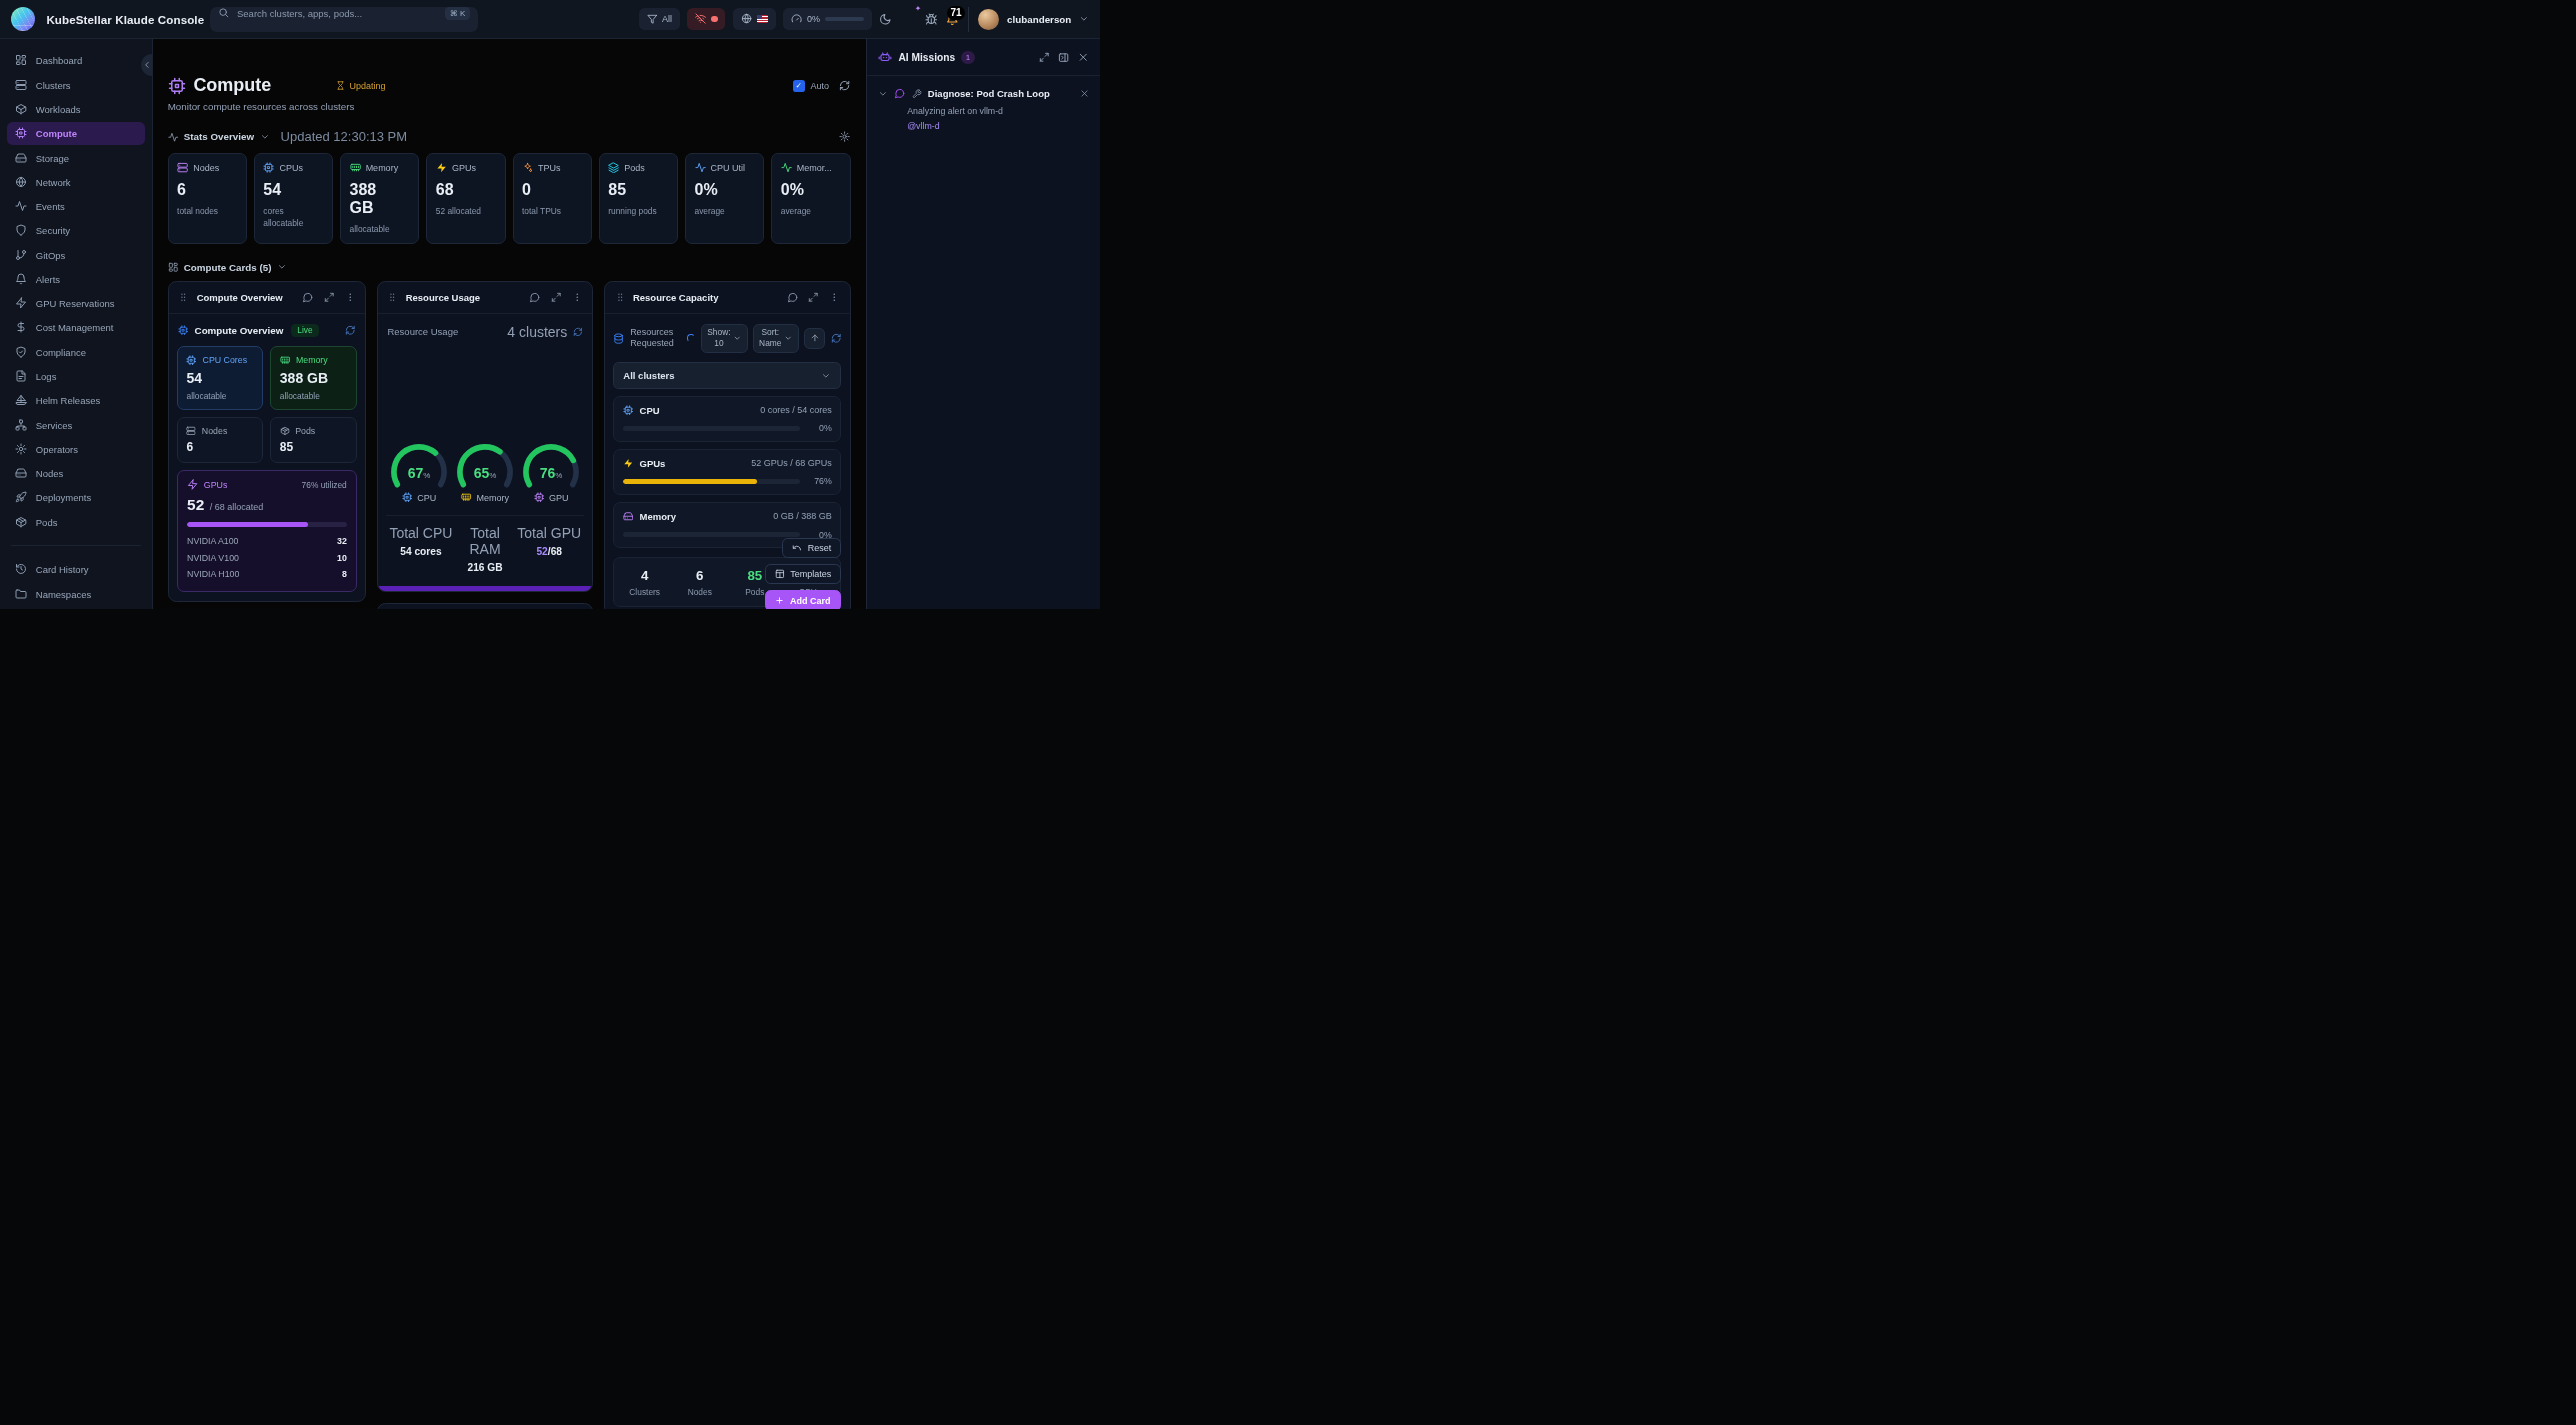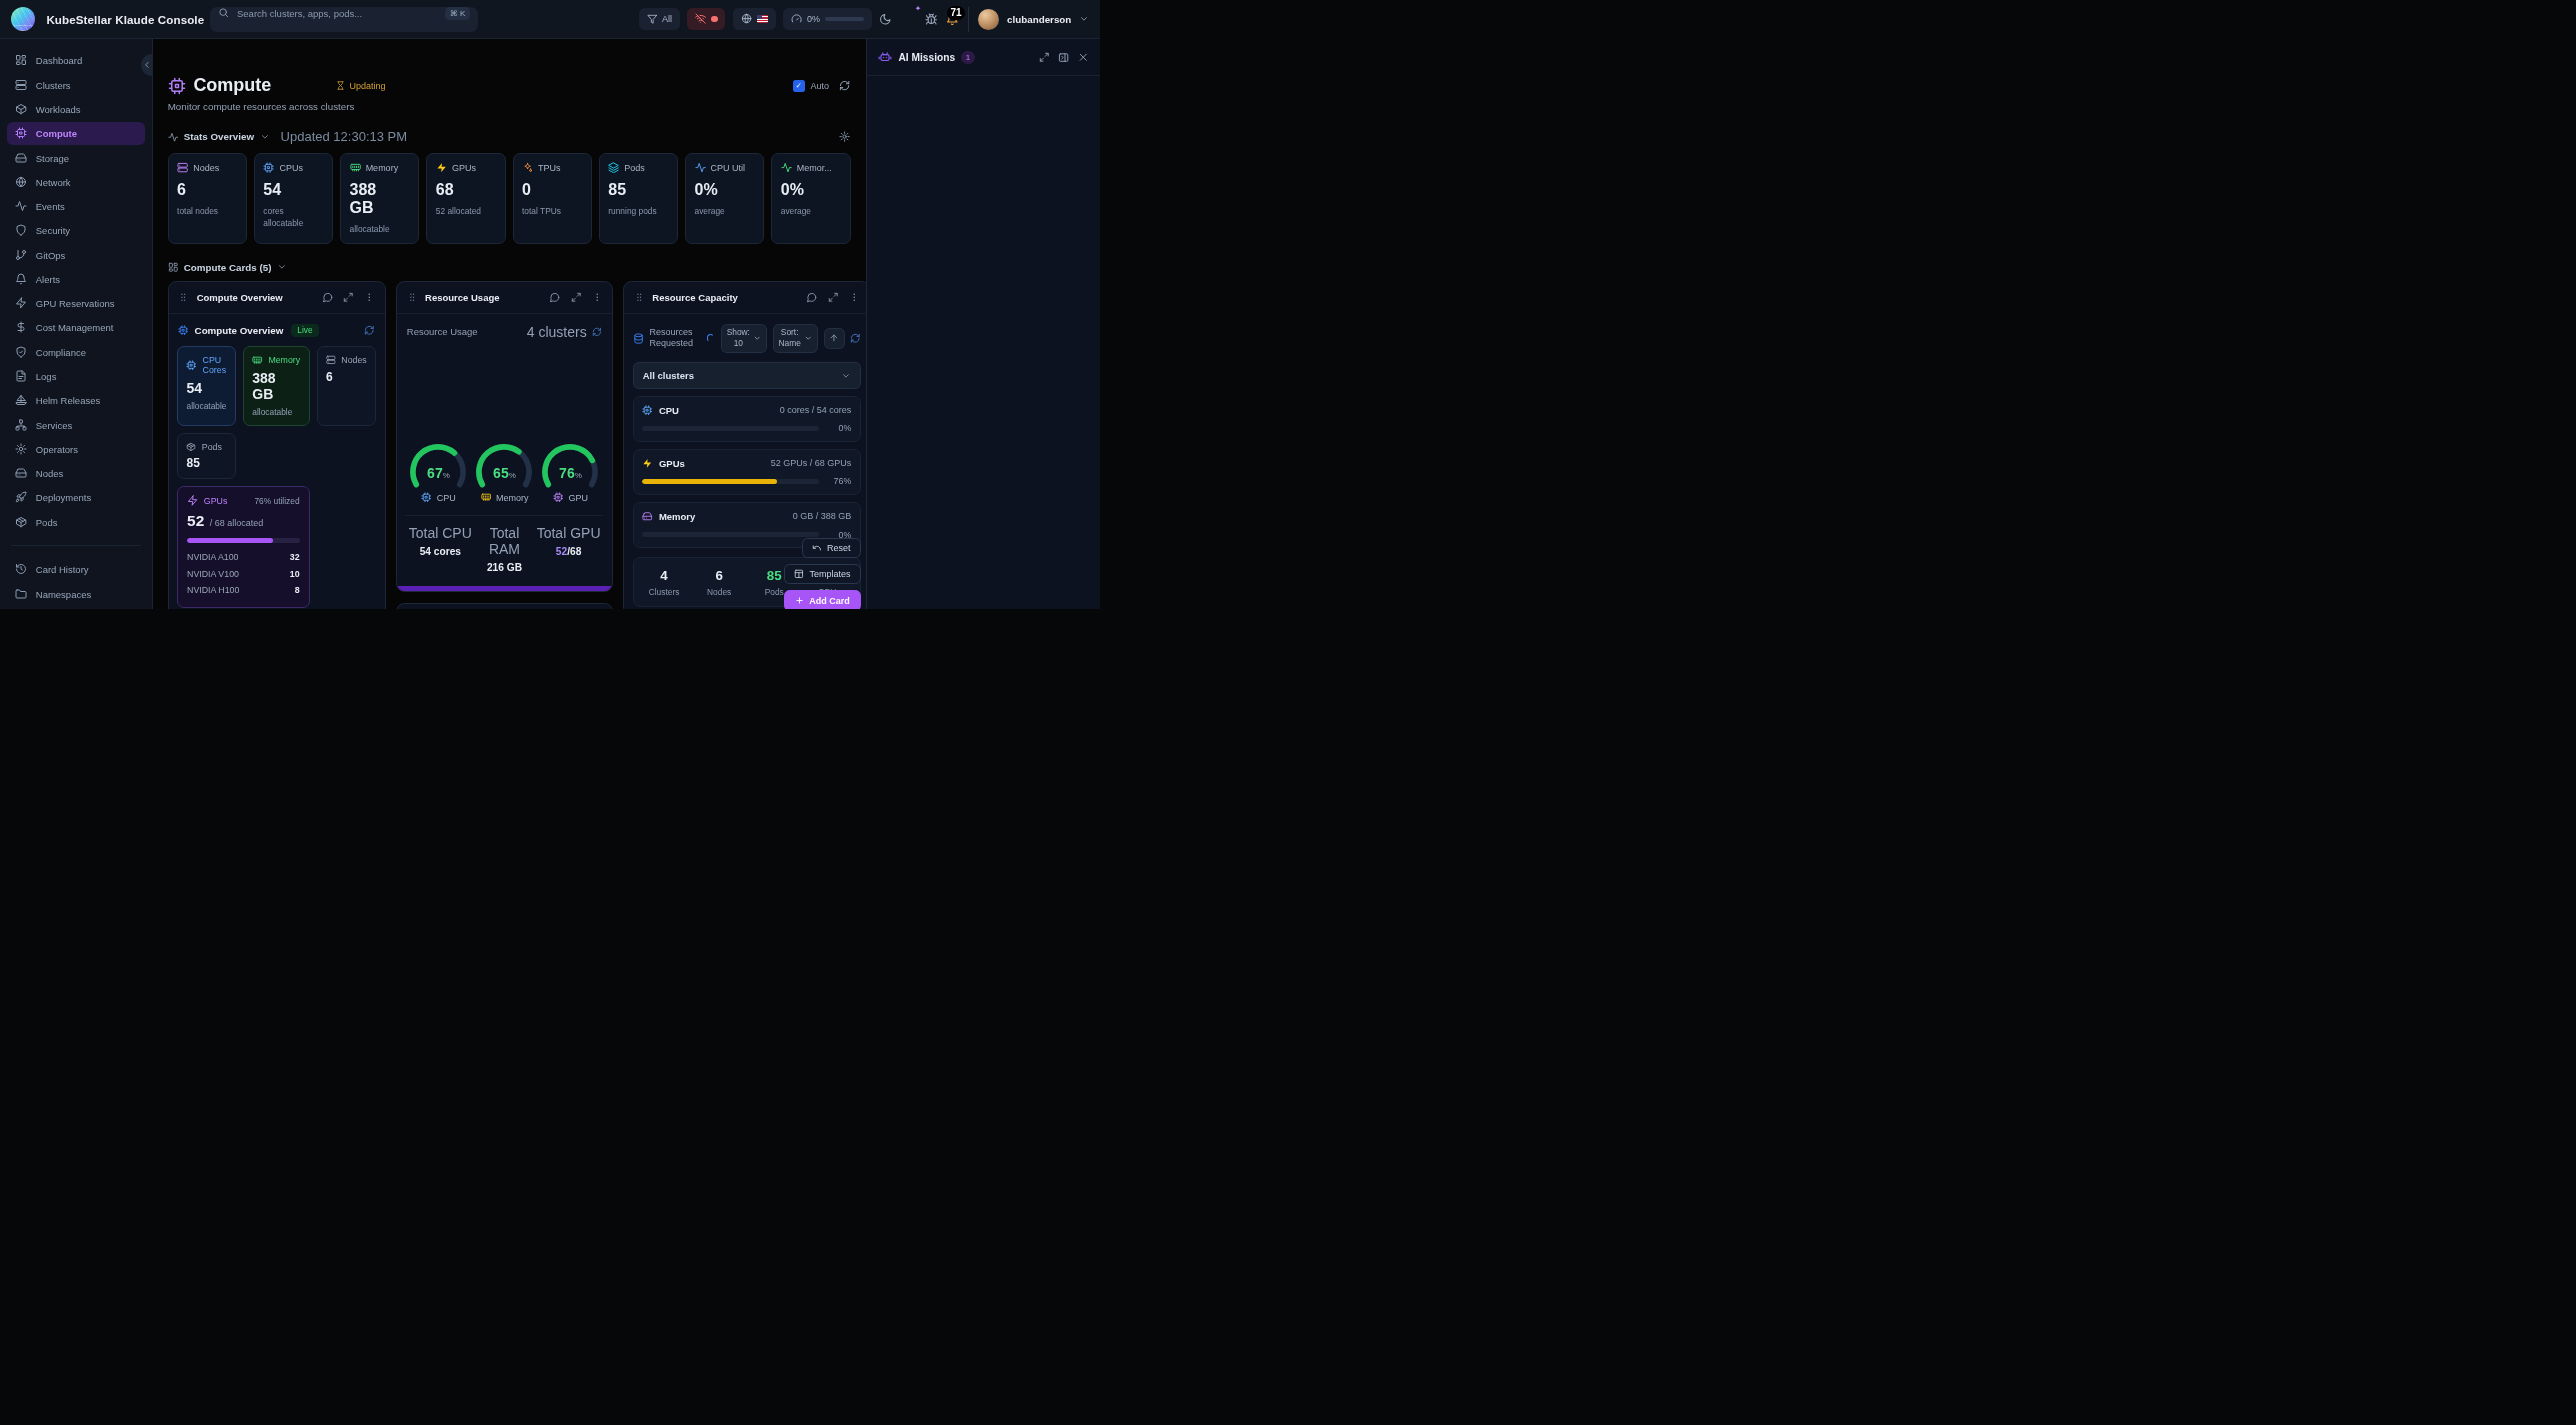--- a/index.html
+++ b/index.html
@@ -83,21 +83,21 @@
 .chead{display:flex;align-items:center;gap:7.7px;padding:9.8px 9.8px;border-bottom:0.7px solid var(--line)}
 .chead .title{font-weight:bold;font-size:9.5px}
 .chead .hicons{margin-left:auto;display:flex;gap:10.5px;color:#8b99ad;align-items:center}
 .grip{color:#6b7990}
 .cbody{padding:8.4px 8.4px 9.8px}
 
 .ov-head{display:flex;align-items:center;gap:5.6px;padding:1.4px 1.4px 0}
 .ov-head .t{font-weight:bold;font-size:9.8px}
 .live{background:#0c2a1c;color:var(--green);font-size:8.4px;padding:1.8px 6.3px;border-radius:4.2px;margin-left:2.1px}
 .ov-head .rf{margin-left:auto;color:#4779c4}
-.tgrid{display:grid;grid-template-columns:1fr 1fr 1fr;gap:7px;margin-top:9px}
+.tgrid{display:grid;grid-template-columns:1fr 1fr;gap:7px;margin-top:9px}
 .tile{border-radius:7px;padding:7.7px 8.4px;border:0.7px solid var(--border);background:#0e1524}
 .tile .tl{display:flex;gap:5.6px;align-items:center;font-size:8.8px;color:#9aa7b8}
 .tile .tv{font-size:14px;font-weight:800;margin-top:4.9px}
 .tile .ts{font-size:8.4px;color:var(--mut);margin-top:4.9px}
 .t-blue{background:#0d1b33;border-color:#223c66}.t-blue .tl{color:var(--blue)}
 .t-green{background:#0c2016;border-color:#1d4631}.t-green .tl{color:var(--green)}
 .t-dim .tv{font-size:12px}
 .t-purple{grid-column:1/3;background:#150f2b;border-color:#3c2a66;padding:8.4px 9px}
 .t-purple .tl{color:var(--purple2)}
 .gpu-top{display:flex;align-items:center}
@@ -1220,15 +1220,36 @@
             <use href="#i-expand"></use>
           </svg>
         <svg class="ic s16" viewBox="0 0 16 16" width="11.2" height="11.2">
             <use href="#i-panelr"></use>
           </svg>
         <svg class="ic s15" viewBox="0 0 15 15" width="10.5" height="10.5">
             <use href="#i-x"></use>
           </svg>
       </span>
     </div>
+    <div class="mission">
+      <div class="m-row">
+        <svg class="ic s14" style="color:#8b99ad" viewBox="0 0 14 14" width="9.8" height="9.8">
+            <use href="#i-chevdown"></use>
+          </svg>
+        <svg class="ic s16" style="color:#a855f7" viewBox="0 0 16 16" width="11.2" height="11.2">
+            <use href="#i-chat"></use>
+          </svg>
+        <svg class="ic s14" style="color:#8b99ad" viewBox="0 0 14 14" width="9.8" height="9.8">
+            <use href="#i-wrench"></use>
+          </svg>
+        <span class="t">Diagnose: Pod Crash Loop</span>
+        <span class="x">
+            <svg class="ic s13" viewBox="0 0 13 13" width="9" height="9">
+              <use href="#i-x"></use>
+            </svg>
+          </span>
+      </div>
+      <div class="m-sub">Analyzing alert on vllm-d</div>
+      <div class="m-target">@vllm-d</div>
+    </div>
   </aside>
 </div>
 
 
 </body></html>

